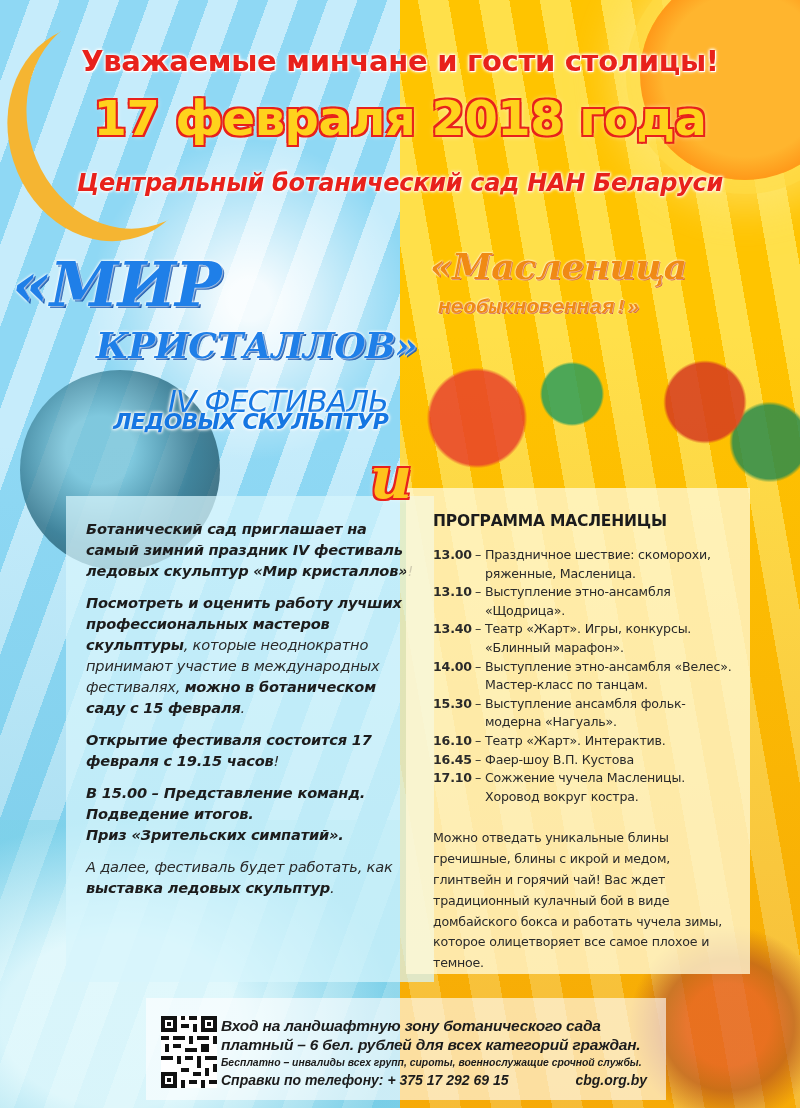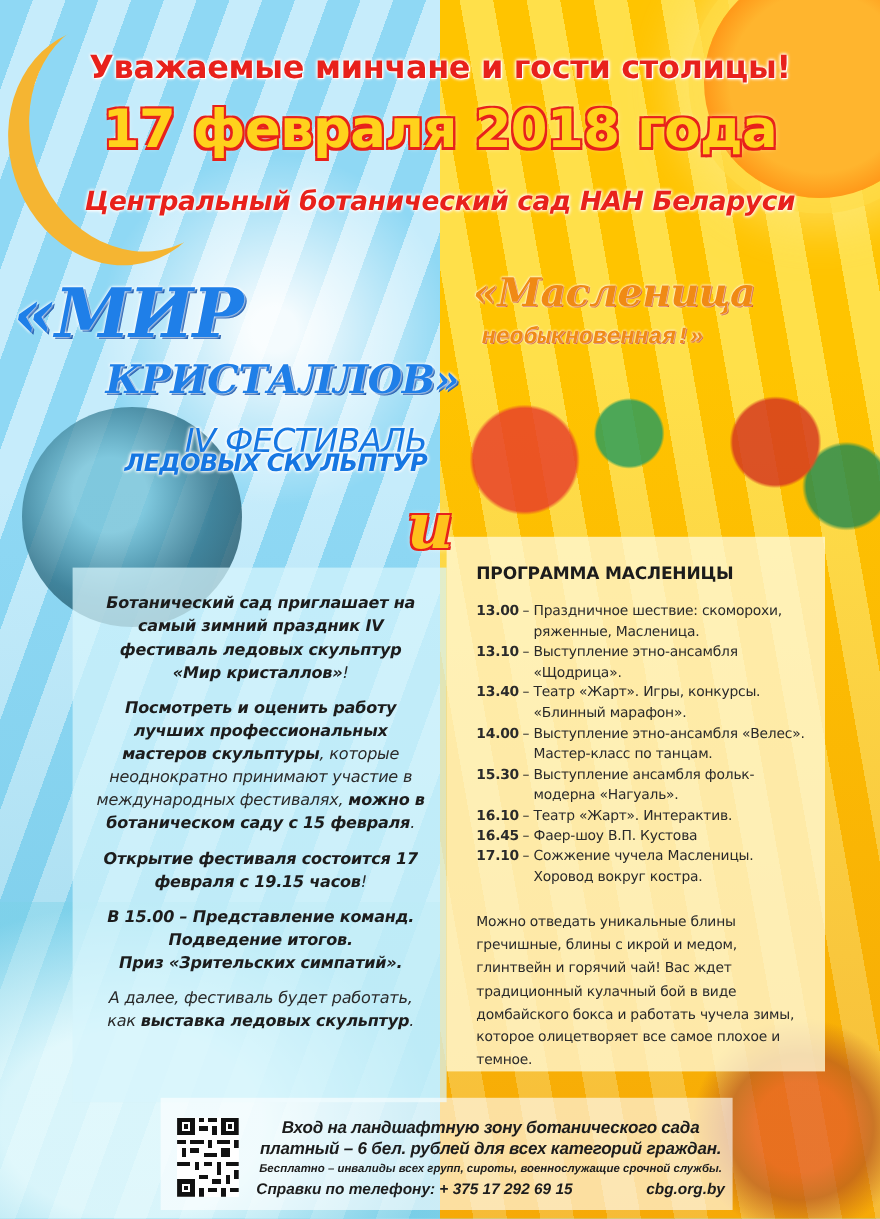--- a/index.html
+++ b/index.html
@@ -60,43 +60,43 @@
   .masl { position: absolute; left: 430px; top: 245px; font-family: "DejaVu Serif", serif; font-weight: bold; font-style: italic;
     font-size: 36px; color: #f08a14; text-shadow: 0 0 2px #fff, 0 0 2px #fff, 1px 1px 0 #c73a10; letter-spacing: -0.5px; }
   .neobyk { position: absolute; left: 438px; top: 296px; font-family: Liberation Mono, monospace; font-weight: bold; font-style: italic;
     font-size: 21px; color: #f08a14; text-shadow: 0 0 2px #fff, 0 0 2px #fff, 1px 1px 0 #c73a10; }
 
   .and { position: absolute; left: 370px; top: 448px; font-family: "DejaVu Serif", serif; font-weight: bold; font-style: italic;
     font-size: 58px; color: #ffc21c; line-height: 60px;
     text-shadow: 2px 2px 0 #e8211b, -2px -2px 0 #e8211b, 2px -2px 0 #e8211b, -2px 2px 0 #e8211b, 0 0 6px #fff; }
 
   
-  .panel-left { position: absolute; left: 66px; top: 516px; width: 340px; height: 486px;
-    background: rgba(215,245,252,0.72); padding: 22px 18px 0 20px; text-align: center; }
+  .panel-left { position: absolute; left: 66px; top: 496px; width: 368px; height: 486px;
+    background: rgba(215,245,252,0.72); padding: 22px 18px 0 20px; }
   .panel-right { position: absolute; left: 406px; top: 488px; width: 344px; height: 486px;
     background: rgba(255,248,214,0.78); padding: 24px 10px 0 27px; }
 
   .lp { font-style: italic; font-size: 14.6px; line-height: 21px; color: #1c1c1c; margin-bottom: 11px; letter-spacing: -0.2px; }
   .lp b { font-weight: bold; }
   .lp .lt { font-weight: normal; color: #2a2a2a; }
 
   .prog-title { font-weight: bold; font-size: 15.5px; color: #1c1c1c; margin-bottom: 16px; letter-spacing: -0.2px; }
   .prog { list-style: none; font-size: 12.6px; color: #2a2a2a; line-height: 18.6px; letter-spacing: -0.2px; }
   .prog li { display: flex; }
   .prog .tm { font-weight: bold; width: 38px; flex: none; }
   .prog .dash { width: 14px; flex: none; text-align: center; }
   .prog .desc { flex: 1; }
   .prog-note { font-size: 12.6px; color: #2a2a2a; line-height: 20.8px; margin-top: 22px; letter-spacing: -0.2px; }
 
   
   .footer { position: absolute; left: 146px; top: 998px; width: 520px; height: 102px;
     background: rgba(255,255,255,0.62); display: flex; align-items: flex-start; padding: 18px 0 0 15px; }
   .qr { width: 56px; height: 72px; flex: none; position: relative; background: #fff; }
   .qr svg { display: block; }
-  .f-text { margin-left: 16px; font-style: italic; font-weight: bold; color: #1c1c1c; font-family: "Liberation Sans", sans-serif; text-align: center; }
+  .f-text { margin-left: 4px; font-style: italic; font-weight: bold; color: #1c1c1c; font-family: "Liberation Sans", sans-serif; }
   .f1 { font-size: 15.5px; line-height: 19px; letter-spacing: -0.2px; }
   .f2 { font-size: 10.4px; line-height: 16px; margin-top: 1px; }
   .f3 { font-size: 14px; line-height: 18px; display: flex; justify-content: space-between; width: 426px; }
 </style>
 </head>
 <body>
 
 <div class="poster">
   <div class="bg-left"></div>
   <div class="bg-right"></div>

